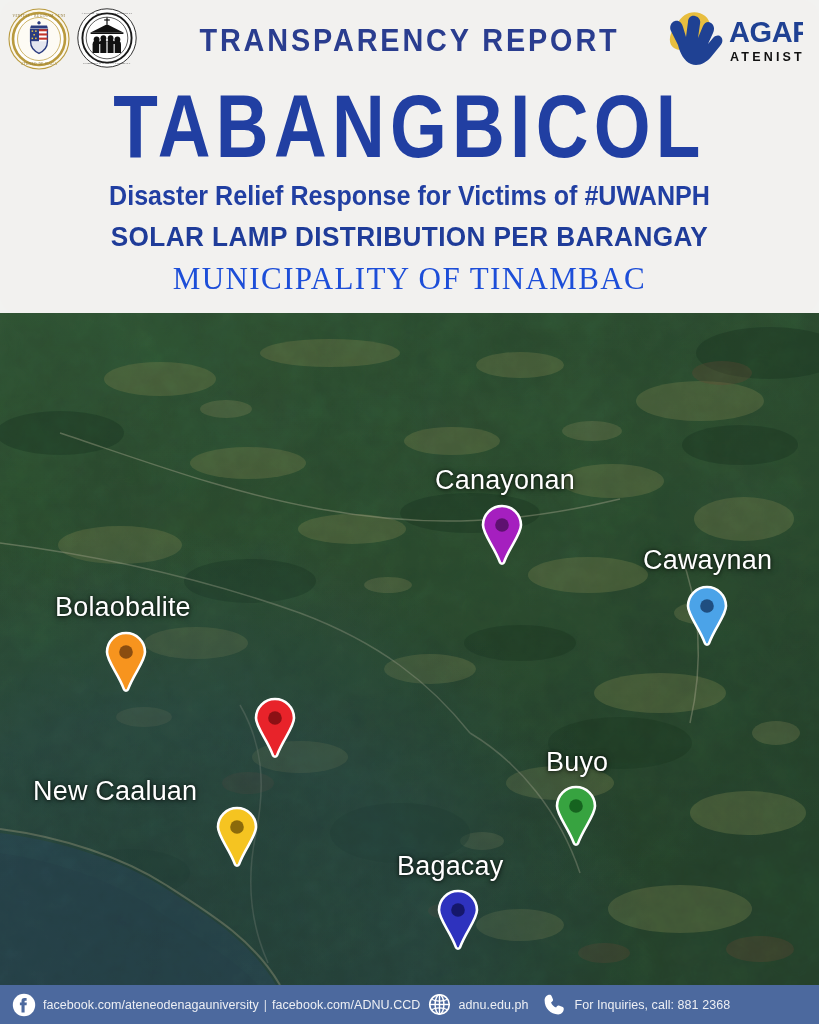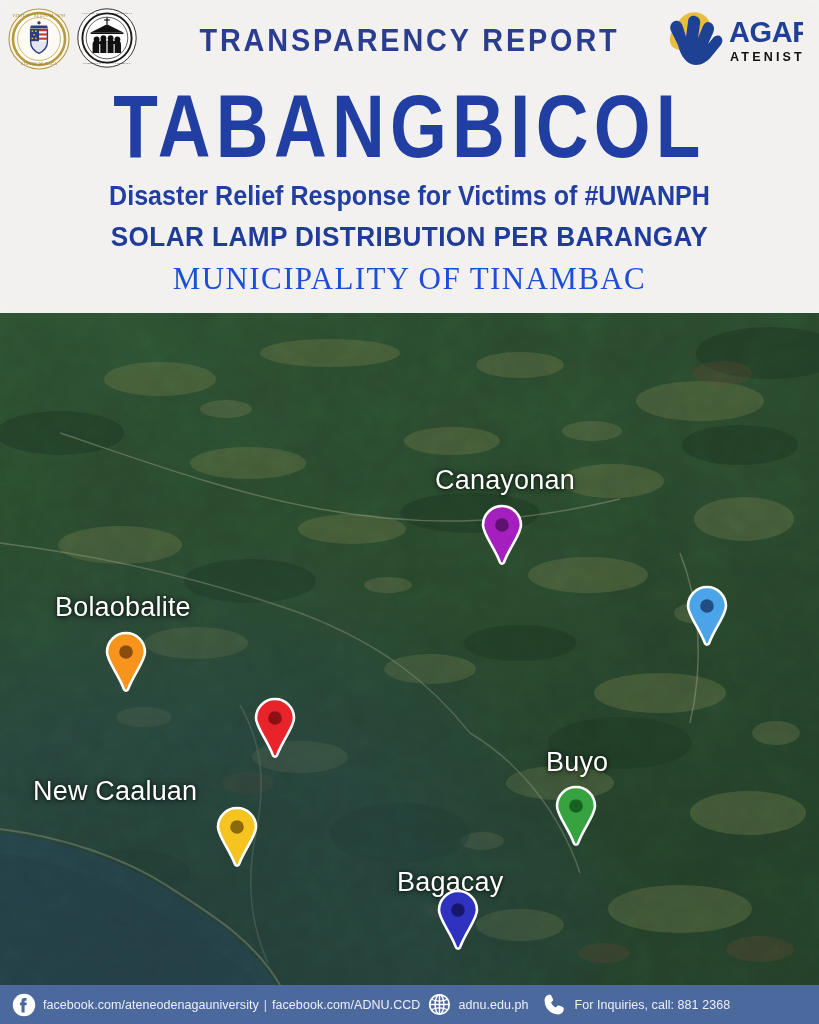--- a/index.html
+++ b/index.html
@@ -382,20 +382,21 @@
     </svg>
 
     <div class="pin-label" style="left:435px; top:152px;">Canayonan</div>
     <div class="pin" style="left:479px; top:191px;">
       <svg viewBox="0 0 46 62">
         <path d="M23 2C12.5 2 4 10.5 4 21c0 9.2 11.6 22.3 17 37.4 0.6 1.7 3.4 1.7 4 0C30.4 43.3 42 30.2 42 21 42 10.5 33.5 2 23 2z" fill="#A51FBF" stroke="#FFFFFF" stroke-width="2.6"></path>
         <circle cx="23" cy="21" r="6.8" fill="#5E1170"></circle>
       </svg>
     </div>
 
+    <div class="pin-label" style="left:643px; top:232px;">Cawaynan</div>
     <div class="pin" style="left:684px; top:272px;">
       <svg viewBox="0 0 46 62">
         <path d="M23 2C12.5 2 4 10.5 4 21c0 9.2 11.6 22.3 17 37.4 0.6 1.7 3.4 1.7 4 0C30.4 43.3 42 30.2 42 21 42 10.5 33.5 2 23 2z" fill="#4BA3E8" stroke="#FFFFFF" stroke-width="2.6"></path>
         <circle cx="23" cy="21" r="6.8" fill="#1F4E80"></circle>
       </svg>
     </div>
 
     <div class="pin-label" style="left:55px; top:279px;">Bolaobalite</div>
     <div class="pin" style="left:103px; top:318px;">
       <svg viewBox="0 0 46 62">
@@ -420,21 +421,21 @@
     </div>
 
     <div class="pin-label" style="left:33px; top:463px;">New Caaluan</div>
     <div class="pin" style="left:214px; top:493px;">
       <svg viewBox="0 0 46 62">
         <path d="M23 2C12.5 2 4 10.5 4 21c0 9.2 11.6 22.3 17 37.4 0.6 1.7 3.4 1.7 4 0C30.4 43.3 42 30.2 42 21 42 10.5 33.5 2 23 2z" fill="#F5C421" stroke="#FFFFFF" stroke-width="2.6"></path>
         <circle cx="23" cy="21" r="6.8" fill="#8A6A0B"></circle>
       </svg>
     </div>
 
-    <div class="pin-label" style="left:397px; top:538px;margin-top:16px;">Bagacay</div>
+    <div class="pin-label" style="left:397px; top:538px;">Bagacay</div>
     <div class="pin" style="left:435px; top:576px;">
       <svg viewBox="0 0 46 62">
         <path d="M23 2C12.5 2 4 10.5 4 21c0 9.2 11.6 22.3 17 37.4 0.6 1.7 3.4 1.7 4 0C30.4 43.3 42 30.2 42 21 42 10.5 33.5 2 23 2z" fill="#2E32BE" stroke="#FFFFFF" stroke-width="2.6"></path>
         <circle cx="23" cy="21" r="6.8" fill="#15176B"></circle>
       </svg>
     </div>
   </div>
 
   <div class="footer">
 

